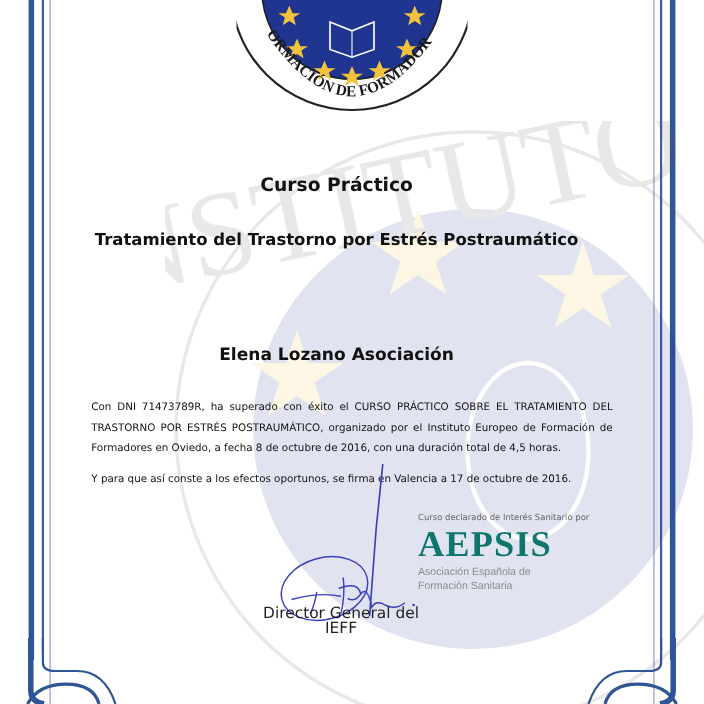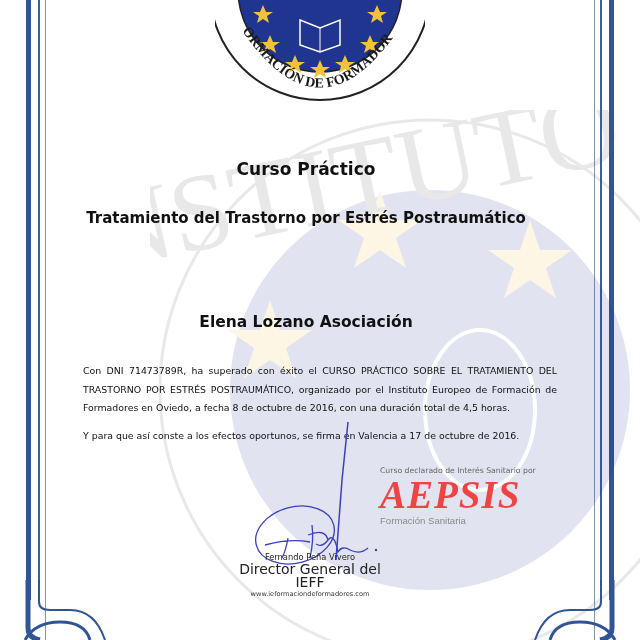--- a/index.html
+++ b/index.html
@@ -26,21 +26,21 @@
     .body-text {
       position: absolute; left: 83px; width: 474px; top: 362px;
       font-family: "DejaVu Sans", sans-serif; font-size: 9.4px; line-height: 18.5px; color: #111;
       text-align: justify;
     }
     .body-text p { margin: 0; }
     .body-text p + p { margin-top: 9px; }
 
     .aepsis { position: absolute; left: 380px; top: 466px; width: 180px; text-align: left; color: #8a8a8a; }
     .aepsis .decl { font-family: "DejaVu Sans", sans-serif; font-size: 7.7px; color: #666; }
-    .aepsis .big { font-family: "Liberation Serif", serif; font-weight: bold; font-size: 39px; letter-spacing: 1px; line-height: 40px; color: #ef4444; font-style: italic; }
+    .aepsis .big { font-family: "Liberation Serif", serif; font-weight: bold; font-size: 33px; letter-spacing: 1px; line-height: 40px; color: #0f766e; }
     .aepsis .sub { font-family: "Liberation Sans", sans-serif; font-size: 9.6px; line-height: 12px; color: #8a8a8a; }
 
     .signer { position: absolute; left: 225px; top: 552px; width: 170px; text-align: center; color: #222; font-family: "DejaVu Sans", sans-serif; }
     .signer .name { font-size: 8.3px; line-height: 11px; }
     .signer .role { font-size: 14px; line-height: 13px; }
     .signer .web { font-size: 6.6px; line-height: 10px; color: #333; }
     .signature { position: absolute; left: 250px; top: 420px; width: 140px; height: 150px; }
   </style>
 </head>
 <body>
@@ -102,27 +102,26 @@
 <div class="title t3">Elena Lozano Asociación</div>
 
 <div class="body-text">
   <p>Con DNI 71473789R, ha superado con éxito el CURSO PRÁCTICO SOBRE EL TRATAMIENTO DEL TRASTORNO POR ESTRÉS POSTRAUMÁTICO, organizado por el Instituto Europeo de Formación de Formadores en Oviedo, a fecha 8 de octubre de 2016, con una duración total de 4,5 horas.</p>
   <p>Y para que así conste a los efectos oportunos, se firma en Valencia a 17 de octubre de 2016.</p>
 </div>
 
 <div class="aepsis">
   <div class="decl">Curso declarado de Interés Sanitario por</div>
   <div class="big">AEPSIS</div>
+  <div class="sub">Asociación Española de</div>
   <div class="sub">Formación Sanitaria</div>
 </div>
 
 <svg class="signature" viewBox="0 0 140 150">
   <path d="M98 2 L92 60 L86 140" fill="none" stroke="#3a3fbf" stroke-width="1.5"></path>
   <ellipse cx="45" cy="115" rx="40" ry="28" fill="none" stroke="#3a3fbf" stroke-width="1.3" transform="rotate(-15 45 115)"></ellipse>
   <path d="M15 125 Q40 118 60 122 M38 118 Q36 130 32 138 M62 105 Q64 120 60 138 M58 115 Q75 108 78 120 Q72 128 66 124 M78 120 Q84 112 88 132 Q92 125 100 130 Q110 135 118 128" fill="none" stroke="#3a3fbf" stroke-width="1.3"></path>
   <circle cx="126" cy="130" r="1.2" fill="#3a3fbf"></circle>
 </svg>
 
 <div class="signer">
-  <div class="name">Fernando Peña Vivero</div>
   <div class="role">Director General del IEFF</div>
-  <div class="web">www.ieformaciondeformadores.com</div>
 </div>
 
 </body></html>

